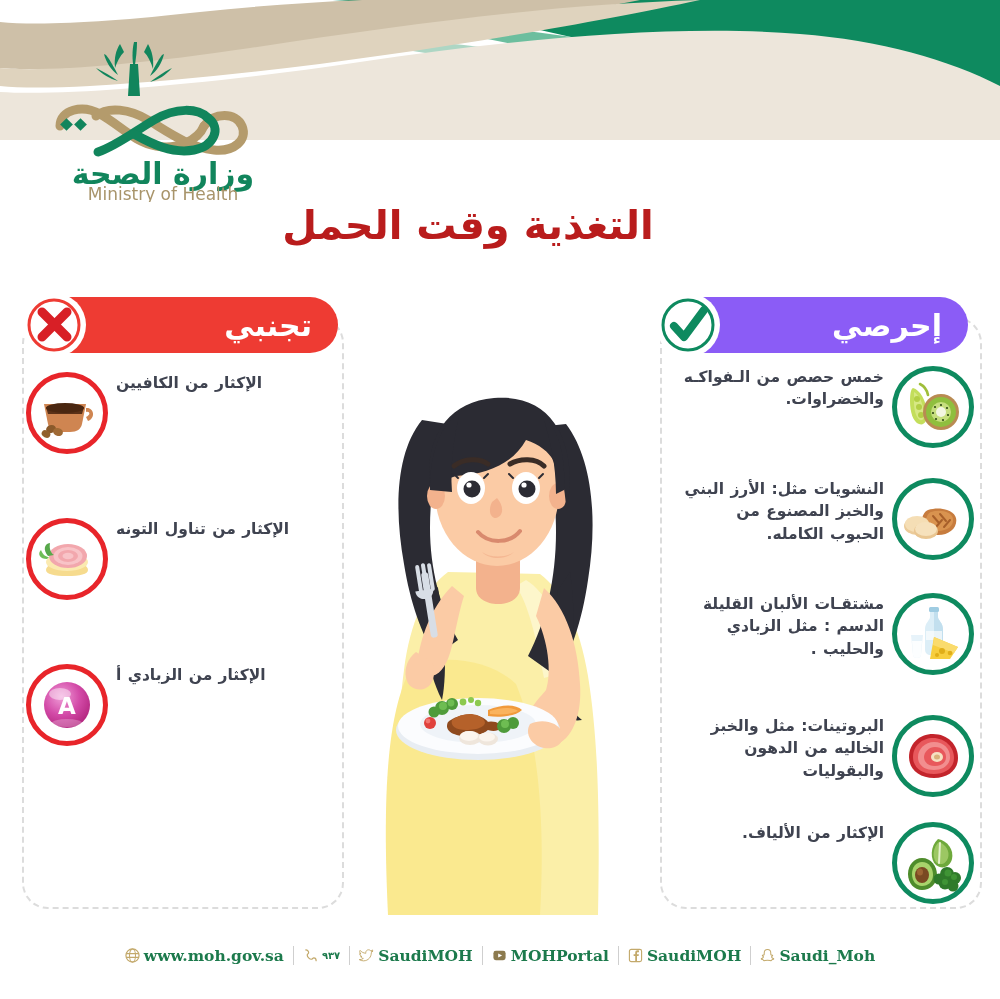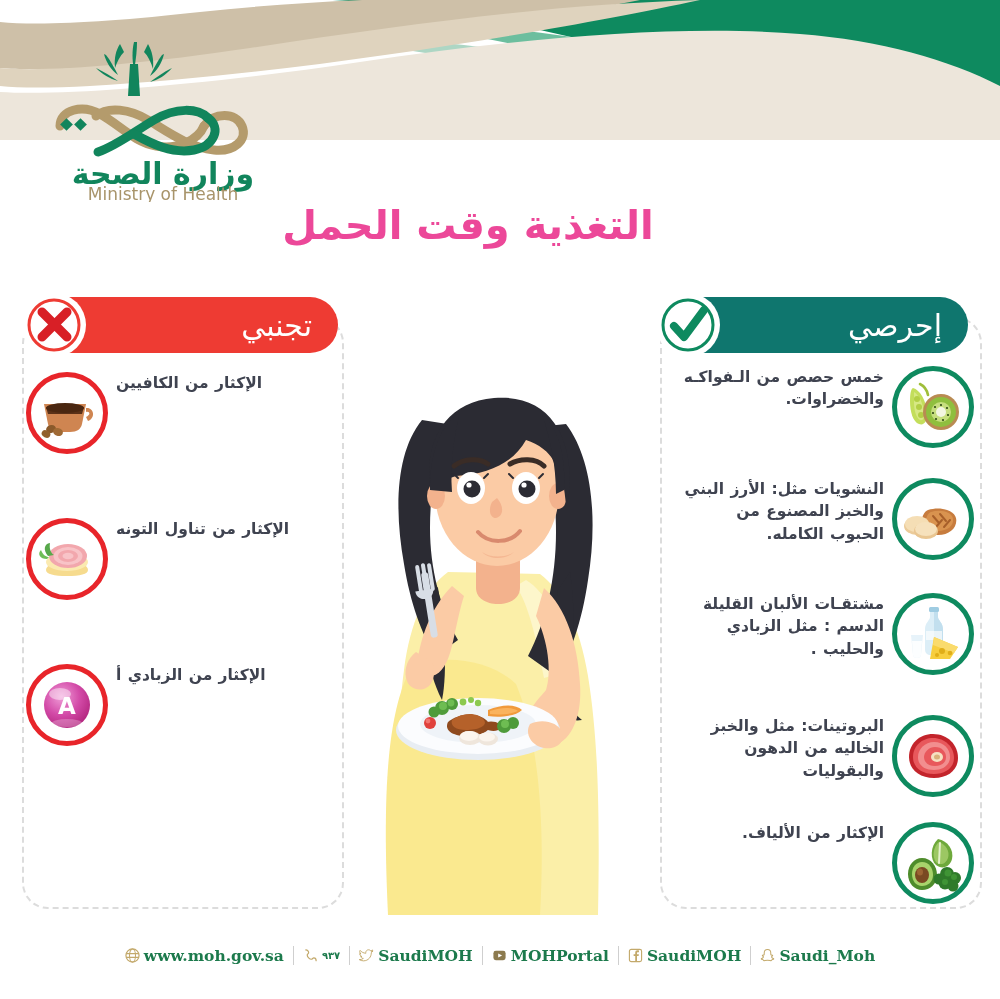--- a/index.html
+++ b/index.html
@@ -17,21 +17,21 @@
   .swoosh-wrap svg{display:block;}
 
   
   .logo{position:absolute;left:38px;top:34px;width:250px;height:168px;}
   .logo svg{display:block;}
 
   
   .main-title{
     position:absolute;top:200px;left:0;width:936px;
     text-align:center;
-    color:#ec4899;
+    color:#b91c1c;
     font-size:40px;font-weight:bold;
     letter-spacing:0px;
     direction:rtl;
     line-height:1.25;
   }
 
   
   .panel{
     position:absolute;top:317px;width:318px;height:588px;
     border:2px dashed #dcdcdc;border-radius:26px;
@@ -40,23 +40,23 @@
   .panel-left{left:22px;}
   .panel-right{left:660px;}
 
   .badge{
     position:absolute;top:297px;height:56px;border-radius:28px;
     display:flex;align-items:center;
     box-sizing:border-box;
     z-index:6;
   }
   .badge-avoid{left:28px;width:310px;background:#EE3B33;justify-content:flex-start;padding-right:26px;}
-  .badge-do{left:662px;width:306px;background:#0f766e;justify-content:flex-start;padding-right:26px;}
+  .badge-do{left:662px;width:306px;background:#8b5cf6;justify-content:flex-start;padding-right:26px;}
   .badge-label{
-    color:#ffffff;font-size:30px;font-weight:normal;direction:rtl;
+    color:#ffffff;font-size:30px;font-weight:bold;direction:rtl;
     flex:1;text-align:right;padding-left:58px;
   }
   .badge-icon{
     position:absolute;left:-6px;top:-4px;width:64px;height:64px;border-radius:50%;
     background:#ffffff;display:flex;align-items:center;justify-content:center;
     box-shadow:0 0 0 0 rgba(0,0,0,0);
   }
   .badge-icon svg{display:block;}
 
   

